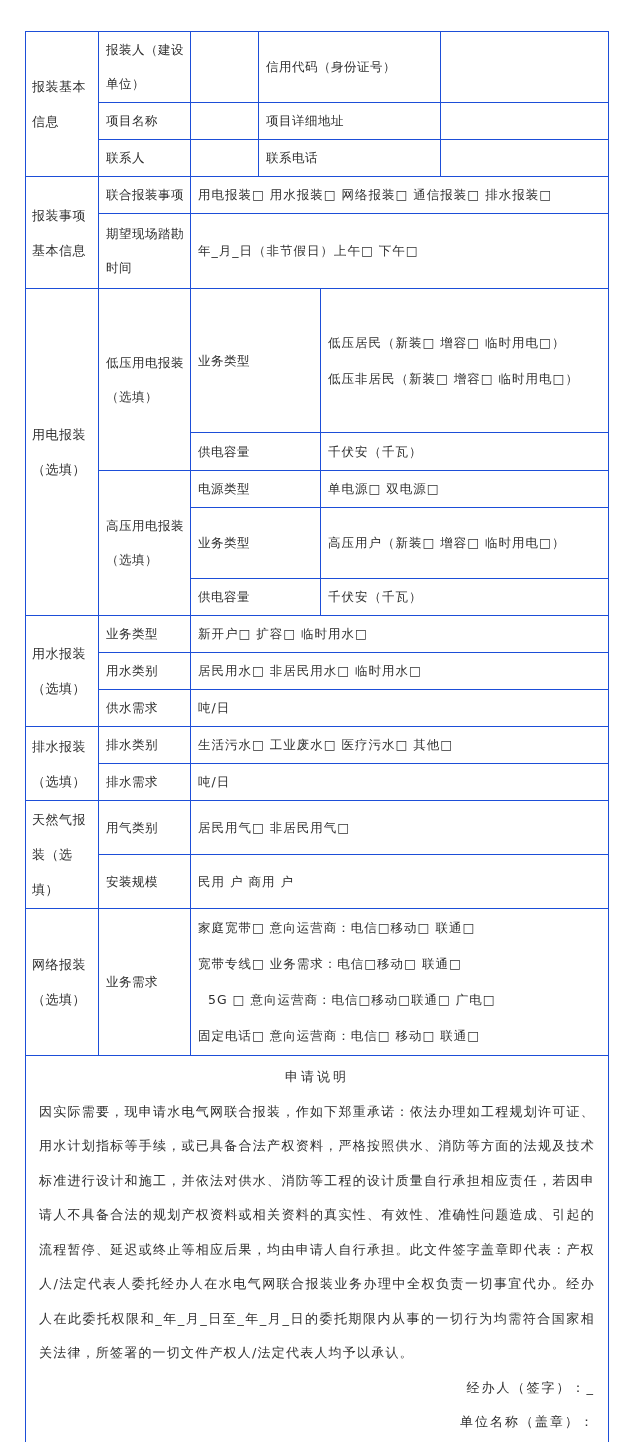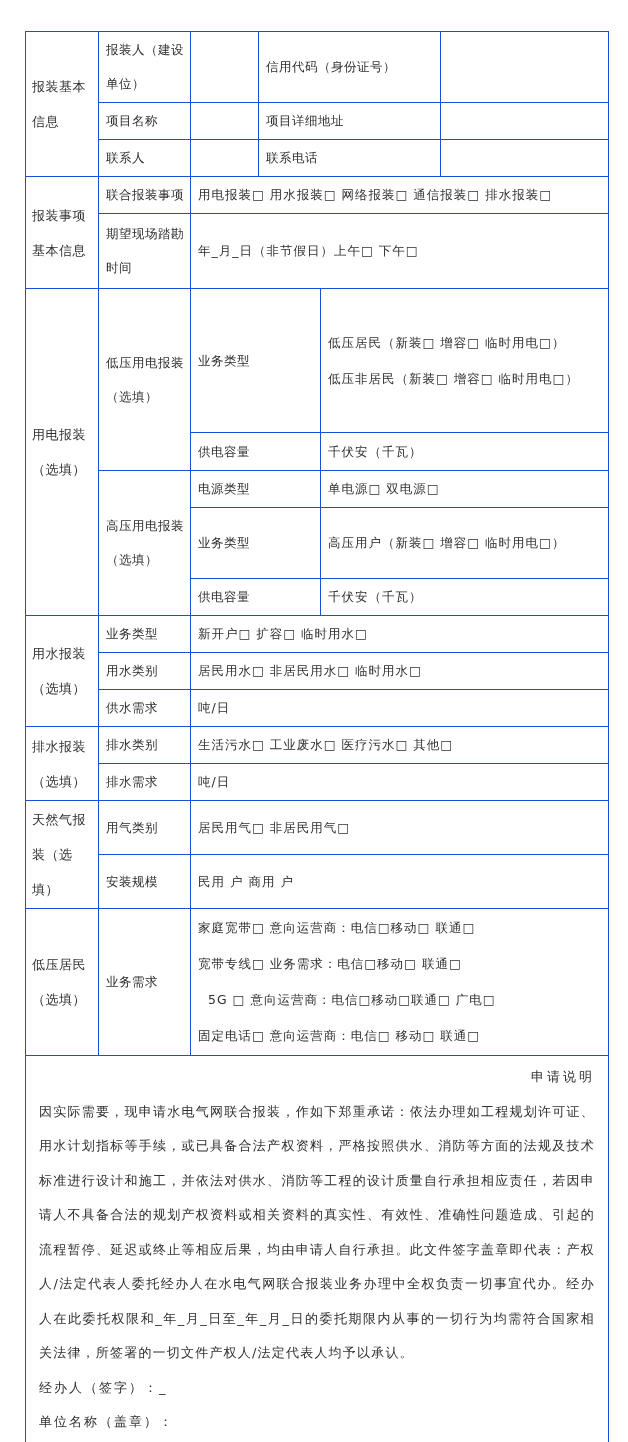--- a/index.html
+++ b/index.html
@@ -53,31 +53,31 @@
     white-space: nowrap;
   }
   .vline.indent { padding-left: 10px; }
   td.decl {
     vertical-align: top;
     padding: 4px 13px 0 13px;
     line-height: 34.5px;
     font-size: 13px;
   }
   .decl-title {
-    text-align: right;
+    text-align: center;
     letter-spacing: 3px;
   }
   .decl-body {
     text-align: justify;
     text-align-last: left;
     letter-spacing: 1.2px;
     word-break: break-all;
   }
   .decl-sign, .decl-company {
-    text-align: left;
+    text-align: right;
     letter-spacing: 2px;
   }
   .decl-date {
     text-align: right;
     padding-right: 6px;
     letter-spacing: 2px;
   }
 </style>
 </head>
 <body>
@@ -178,21 +178,21 @@
     <td class="group" rowspan="2">天然气报装（选填）</td>
     <td class="label">用气类别</td>
     <td class="value" colspan="4">居民用气□ 非居民用气□</td>
   </tr>
   <tr style="height:37px">
     <td class="label">安装规模</td>
     <td class="value" colspan="4">民用 户 商用 户</td>
   </tr>
 
   <tr style="height:145px">
-    <td class="group">低压居民（选填）</td>
+    <td class="group">网络报装（选填）</td>
     <td class="label">业务需求</td>
     <td class="value" colspan="4">
       <span class="vline">家庭宽带□ 意向运营商：电信□移动□ 联通□</span>
       <span class="vline">宽带专线□ 业务需求：电信□移动□ 联通□</span>
       <span class="vline indent">5G □ 意向运营商：电信□移动□联通□ 广电□</span>
       <span class="vline">固定电话□ 意向运营商：电信□ 移动□ 联通□</span>
     </td>
   </tr>
 
   <tr style="height:405px">

